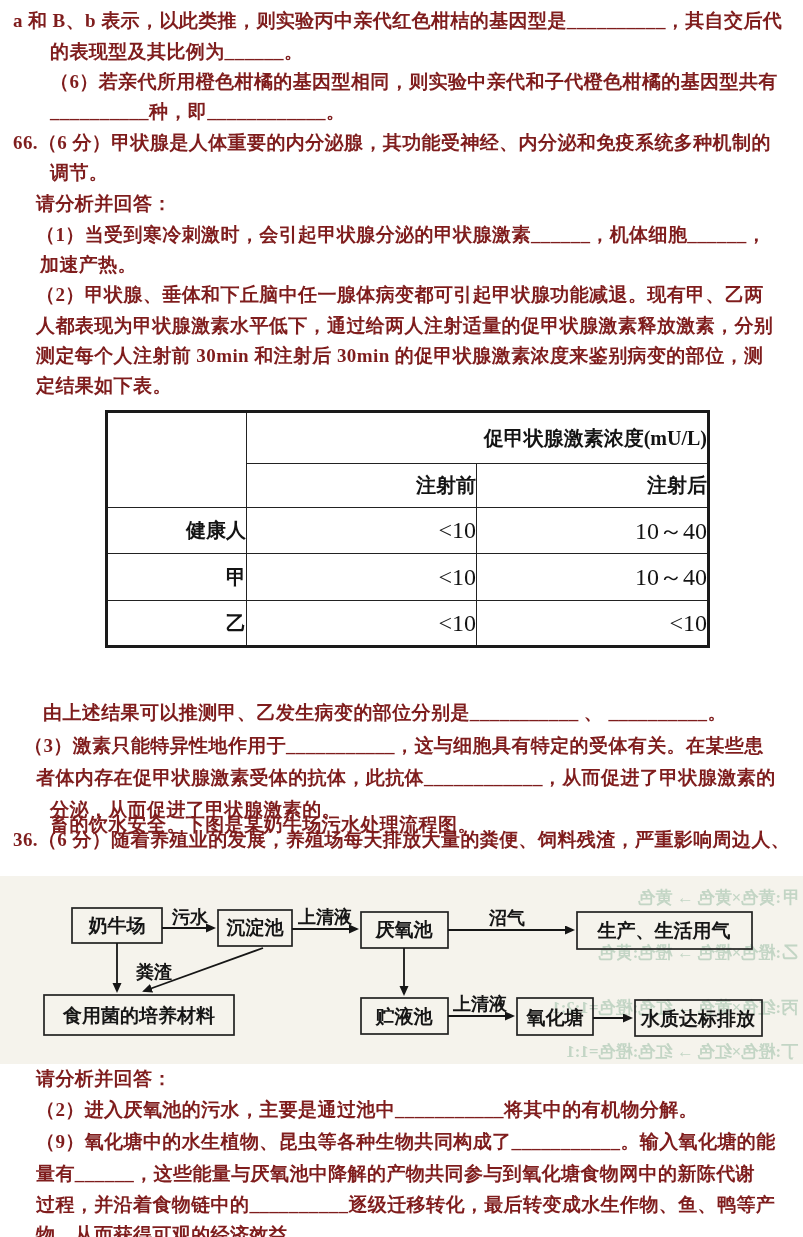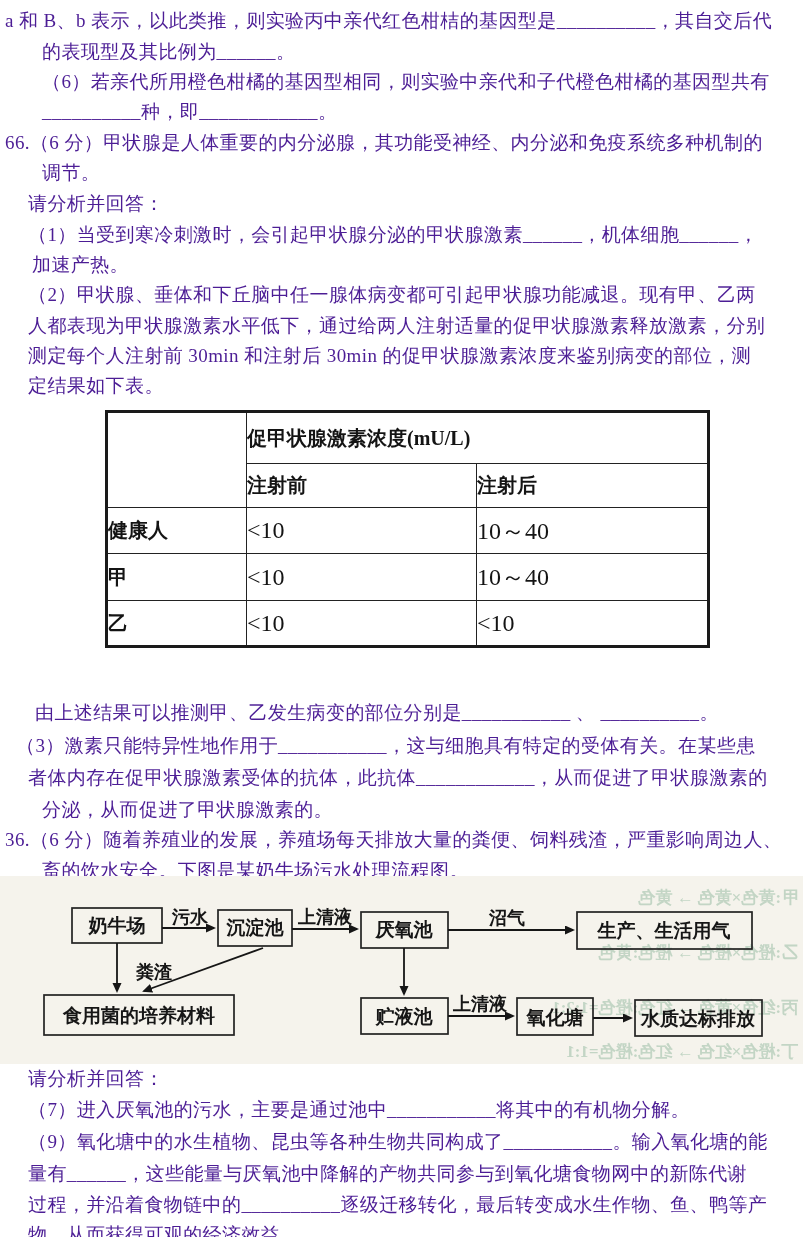--- a/index.html
+++ b/index.html
@@ -5,35 +5,36 @@
   html,body{margin:0;padding:0;}
   body{
     width:803px;height:1237px;position:relative;overflow:hidden;
     background:#ffffff;
     font-family:"Liberation Serif","DejaVu Serif",serif;
     color:#1b1b1b;
   }
   .ln{
     position:absolute;
     font-size:19px;
-    font-weight:400;
+    font-weight:700;
     letter-spacing:0.4px;
     white-space:nowrap;
-    color:#4c1d95;
+    color:#7f1d1d;
+    margin-left:8px;
   }
   
   .tbl{
     position:absolute;left:105px;top:410px;width:602px;height:235px;
     border-collapse:collapse;table-layout:fixed;
     border:3px solid #1a1a1a;
     font-weight:700;
   }
   .tbl td{
     border:1.6px solid #222;
-    text-align:left;vertical-align:middle;
+    text-align:right;vertical-align:middle;
     font-size:20px;color:#141414;
     padding:0;
   }
   .tbl td.val{font-weight:400;font-size:24px;}
   
   .diagram-bg{
     position:absolute;left:0;top:876px;width:803px;height:188px;
     background:#f5f3ec;
   }
   .flow-svg{position:absolute;left:30px;top:883px;}
@@ -101,21 +102,21 @@
     <td class="val">&lt;10</td>
   </tr>
 </tbody>
   </table>
 
 <div class="ln" style="left:35px;top:700px">由上述结果可以推测甲、乙发生病变的部位分别是___________ 、 __________。</div>
 <div class="ln" style="left:16px;top:733px">（3）激素只能特异性地作用于___________，这与细胞具有特定的受体有关。在某些患</div>
 <div class="ln" style="left:28px;top:765px">者体内存在促甲状腺激素受体的抗体，此抗体____________，从而促进了甲状腺激素的</div>
 <div class="ln" style="left:42px;top:797px">分泌，从而促进了甲状腺激素的。</div>
 <div class="ln" style="left:5px;top:827px">36.（6 分）随着养殖业的发展，养殖场每天排放大量的粪便、饲料残渣，严重影响周边人、</div>
-<div class="ln" style="left:42px;top:858px">畜的饮水安全。下图是某奶牛场污水处理流程图。</div>
+<div class="ln" style="left:42px;top:812px">畜的饮水安全。下图是某奶牛场污水处理流程图。</div>
 
 <div class="diagram-bg"></div>
 
 <div class="ghost" style="left:598px;top:886px;width:200px">甲:黄色×黄色 → 黄色</div>
 <div class="ghost" style="left:585px;top:941px;width:213px">乙:橙色×橙色 → 橙色:黄色</div>
 <div class="ghost" style="left:553px;top:996px;width:245px">丙:红色×黄色 → 红色:橙色=1:2:1</div>
 <div class="ghost" style="left:553px;top:1040px;width:245px">丁:橙色×红色 → 红色:橙色=1:1</div>
 
 <svg class="flow-svg" width="770" height="178" viewBox="0 0 770 178">
   <defs>
@@ -152,17 +153,17 @@
   <text class="box-label" x="668" y="142" text-anchor="middle">水质达标排放</text>
 
   <text class="flow-label" x="160" y="40" text-anchor="middle">污水</text>
   <text class="flow-label" x="295" y="40" text-anchor="middle">上清液</text>
   <text class="flow-label" x="477" y="41" text-anchor="middle">沼气</text>
   <text class="flow-label" x="124" y="95" text-anchor="middle">粪渣</text>
   <text class="flow-label" x="450" y="127" text-anchor="middle">上清液</text>
 </svg>
 
 <div class="ln" style="left:28px;top:1066px">请分析并回答：</div>
-<div class="ln" style="left:28px;top:1097px">（7）进入厌氧池的污水，主要是通过池中___________将其中的有机物分解。</div>
+<div class="ln" style="left:28px;top:1097px">（2）进入厌氧池的污水，主要是通过池中___________将其中的有机物分解。</div>
 <div class="ln" style="left:28px;top:1129px">（9）氧化塘中的水生植物、昆虫等各种生物共同构成了___________。输入氧化塘的能</div>
 <div class="ln" style="left:28px;top:1161px">量有______，这些能量与厌氧池中降解的产物共同参与到氧化塘食物网中的新陈代谢</div>
 <div class="ln" style="left:28px;top:1192px">过程，并沿着食物链中的__________逐级迁移转化，最后转变成水生作物、鱼、鸭等产</div>
 <div class="ln" style="left:28px;top:1222px">物，从而获得可观的经济效益。</div>
 
 </body></html>

